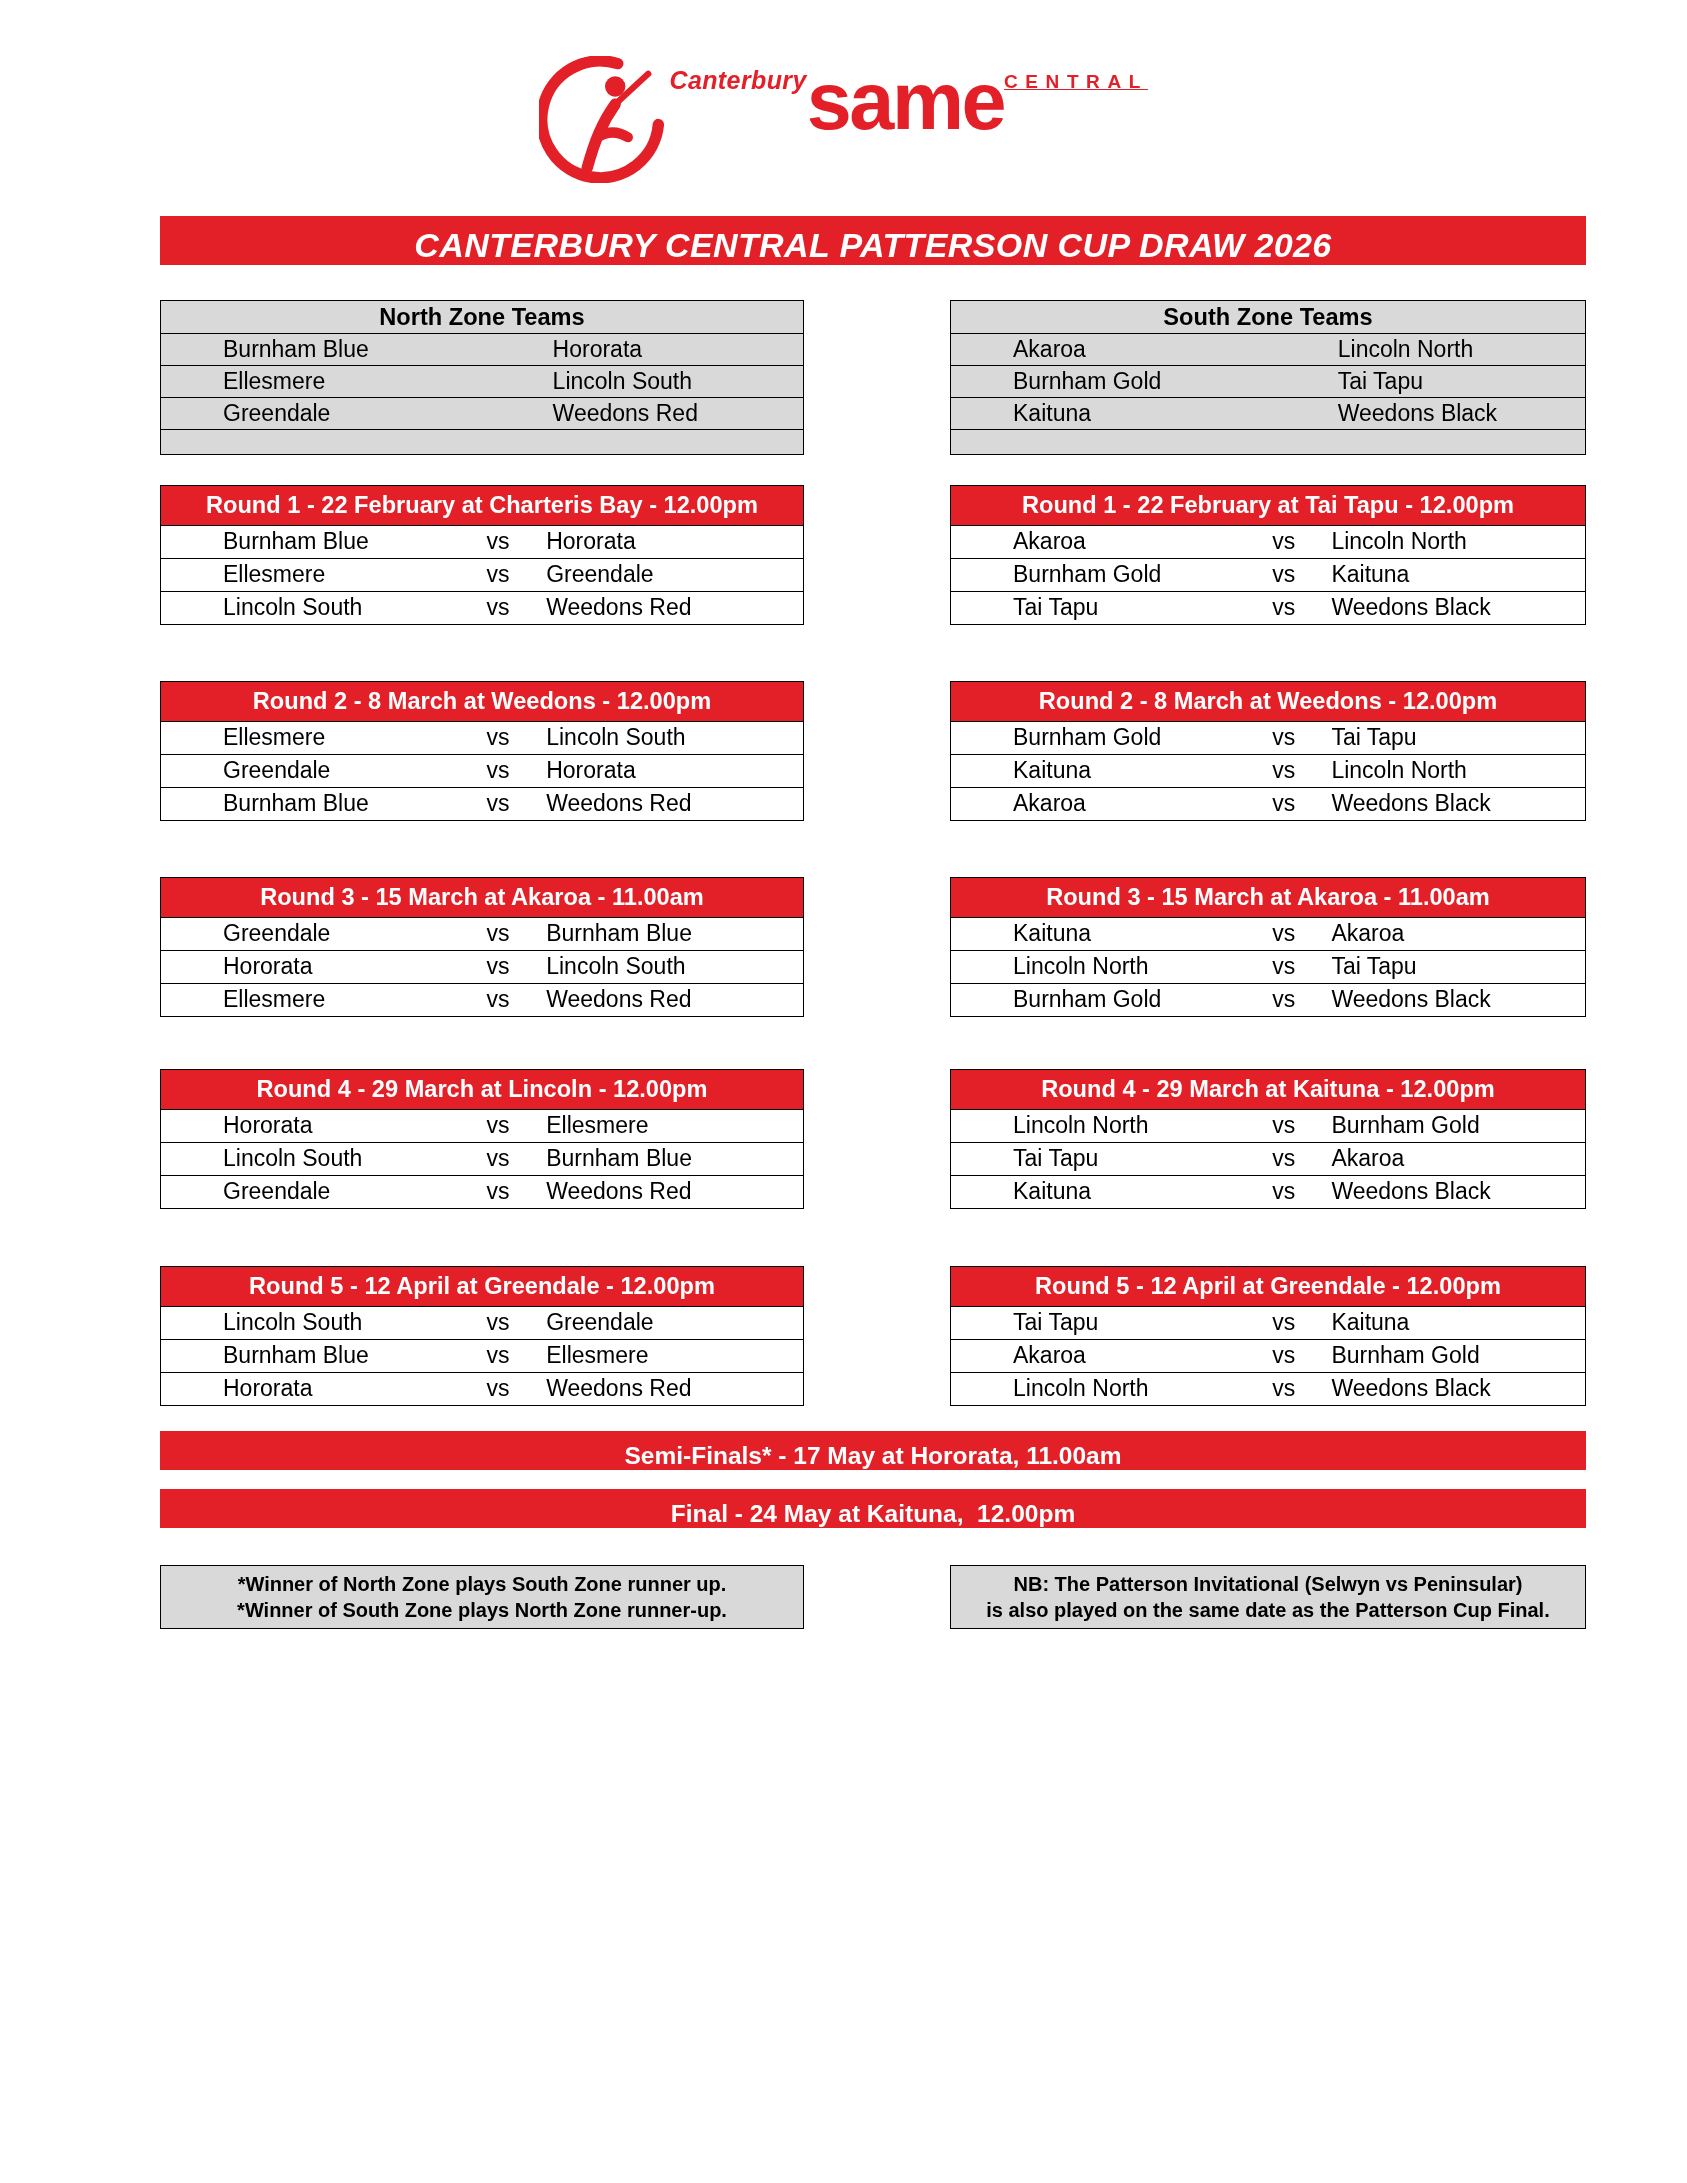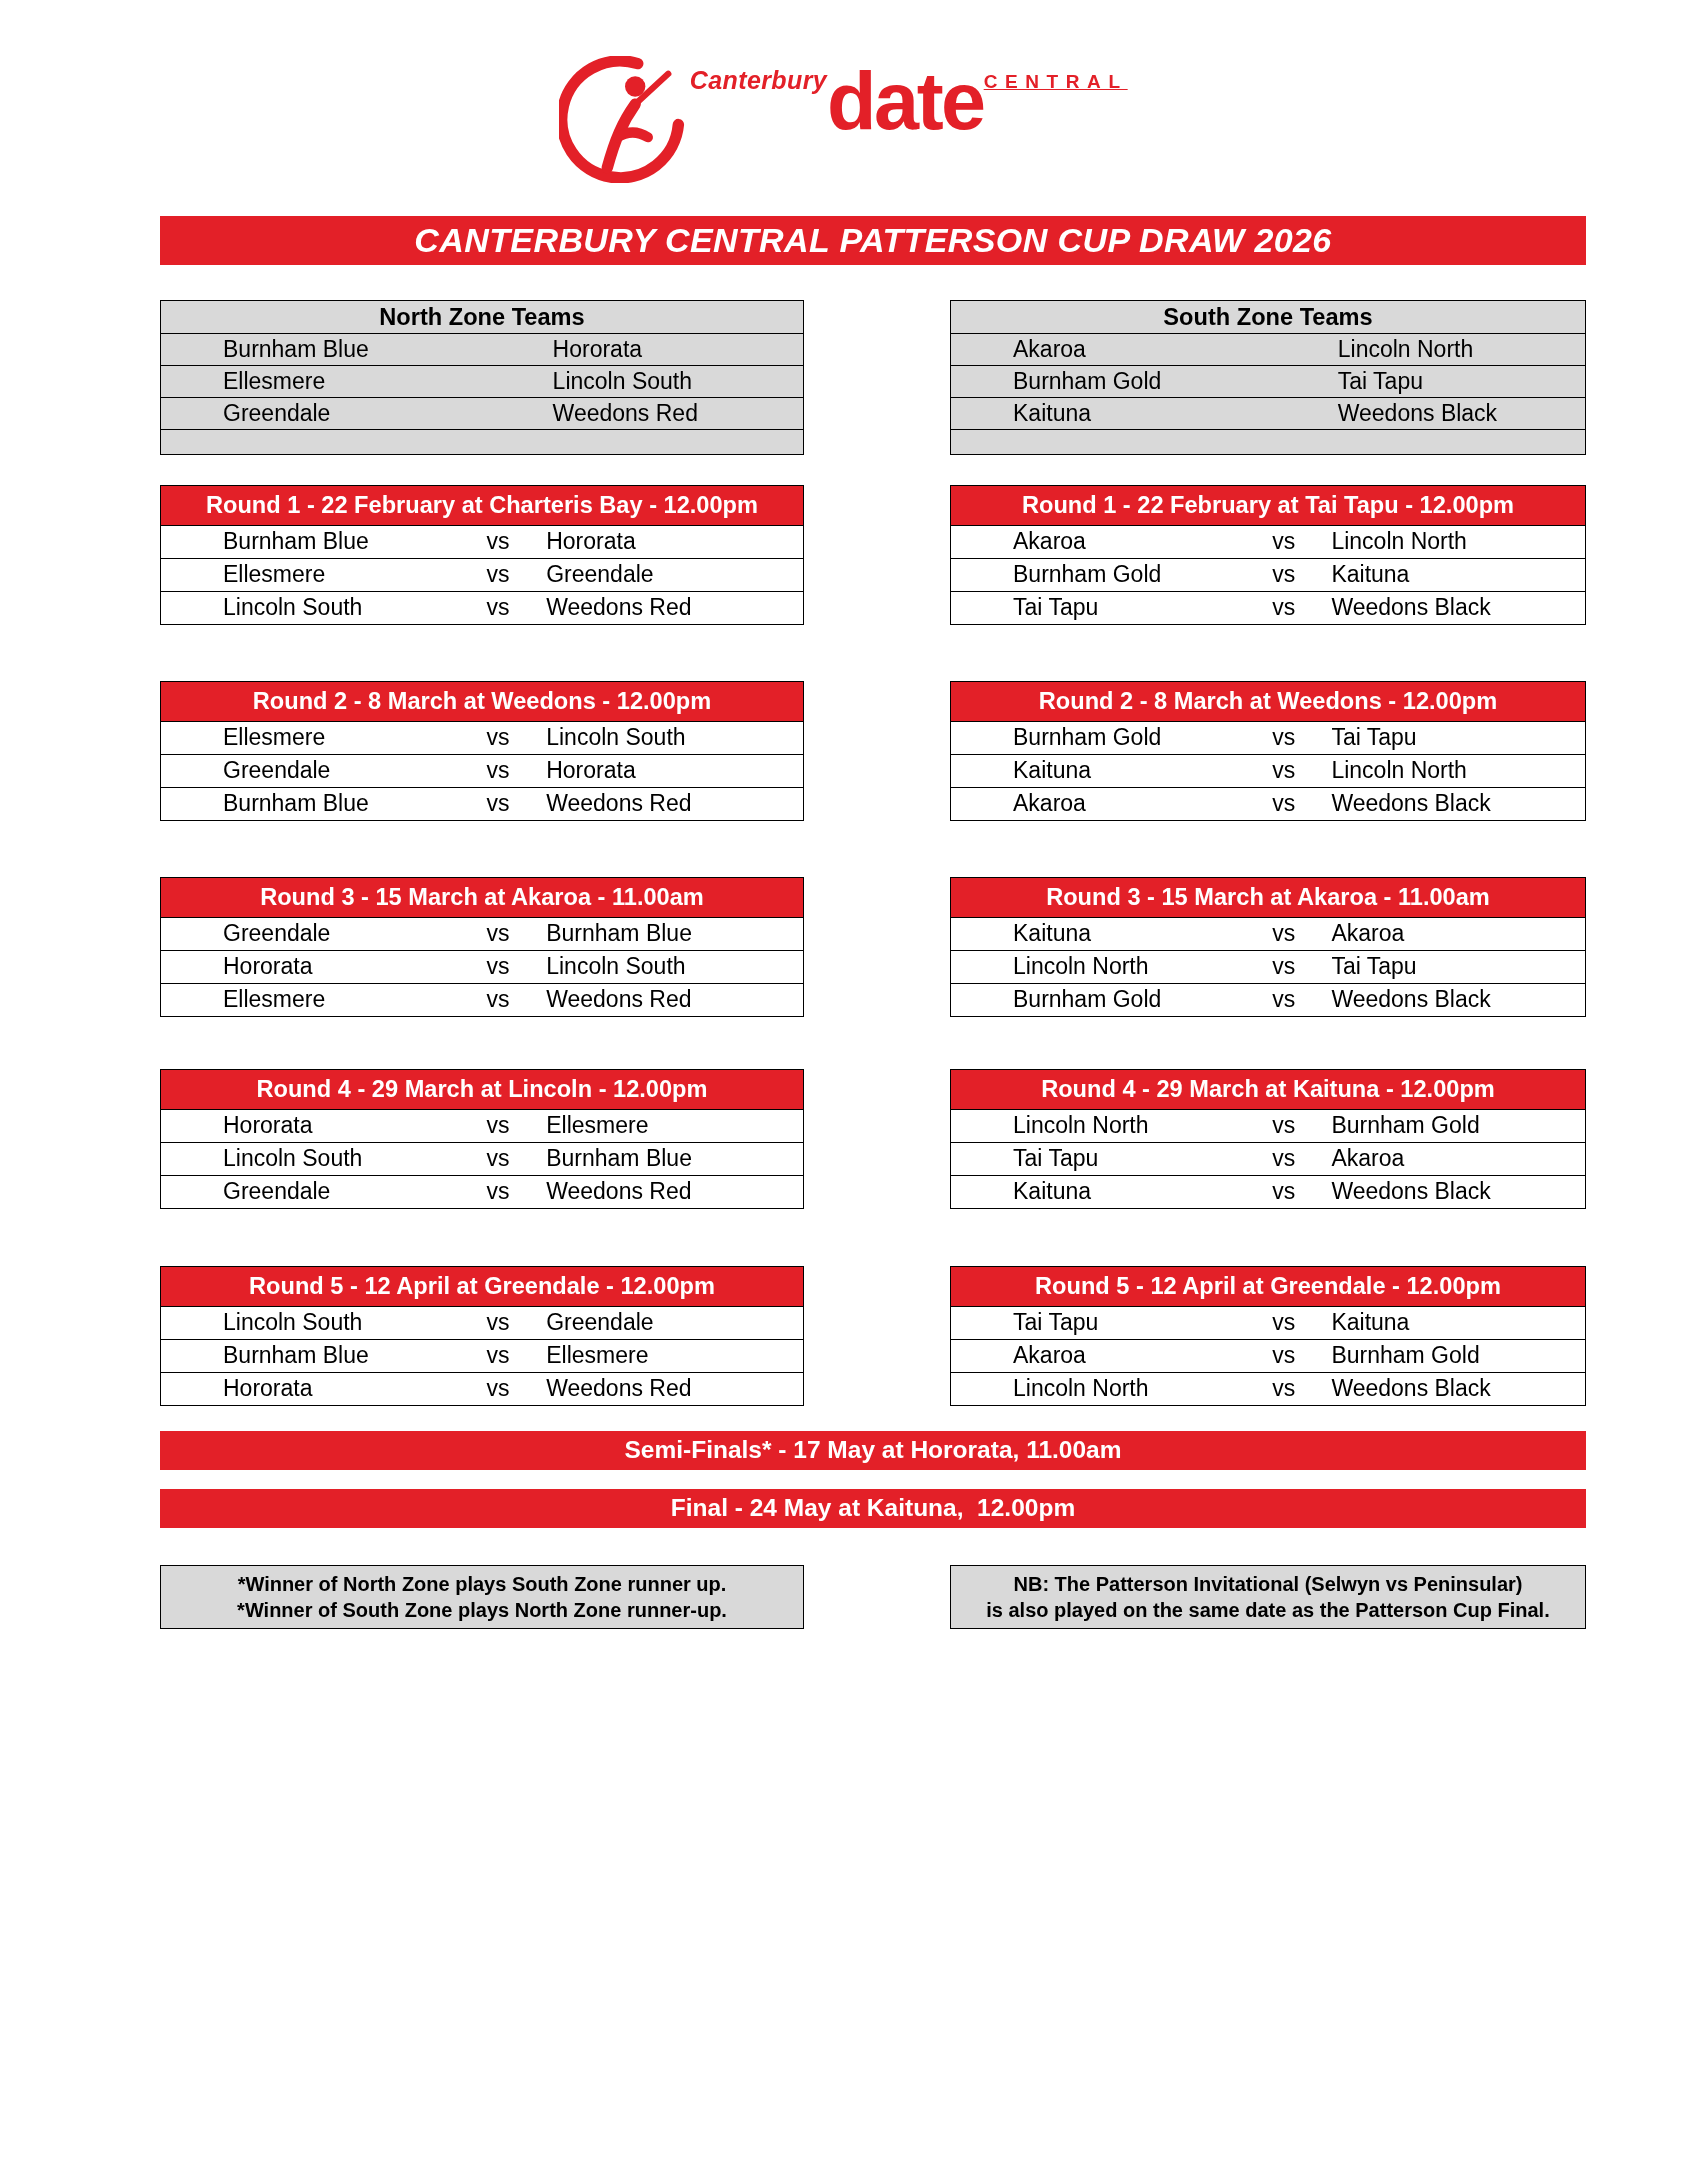--- a/index.html
+++ b/index.html
@@ -50,21 +50,21 @@
 
   
   .content{
     position:absolute;
     top:216px; left:160px; width:1426px;
   }
 
   .banner{
     background:var(--red);
     color:#ffffff;
-    display:flex;align-items:center;justify-content:center;
+    display:flex;align-items:flex-end;justify-content:center;
     text-align:center;
   }
   .title-banner{
     height:49px;
     font-size:34px;font-weight:bold;font-style:italic;
     letter-spacing:0.4px;
   }
   .wide-banner{
     height:39px;
     font-size:24.5px;font-weight:bold;
@@ -147,21 +147,21 @@
       <svg width="127" height="127" viewBox="0 0 100 100" fill="none">
         <path d="M62 6 A46 46 0 1 0 94 54" stroke="#e32028" stroke-width="9" fill="none" stroke-linecap="round"></path>
         <circle cx="60" cy="24" r="8" fill="#e32028"></circle>
         <path d="M38 88 C44 66 50 52 60 38" stroke="#e32028" stroke-width="9" fill="none" stroke-linecap="round"></path>
         <path d="M60 38 L86 14" stroke="#e32028" stroke-width="5" fill="none" stroke-linecap="round"></path>
         <path d="M46 64 C54 59 62 59 70 64" stroke="#e32028" stroke-width="8" fill="none" stroke-linecap="round"></path>
       </svg>
     </span>
     <span class="logo-text">
       <span class="brand-top">Canterbury</span>
-      <span class="brand-main">date</span>
+      <span class="brand-main">same</span>
       <span class="brand-sub">CENTRAL</span>
     </span>
   </header>
 
   <div class="content">
 
     <div class="banner title-banner">
       <span>CANTERBURY CENTRAL PATTERSON CUP DRAW 2026</span>
     </div>
 

